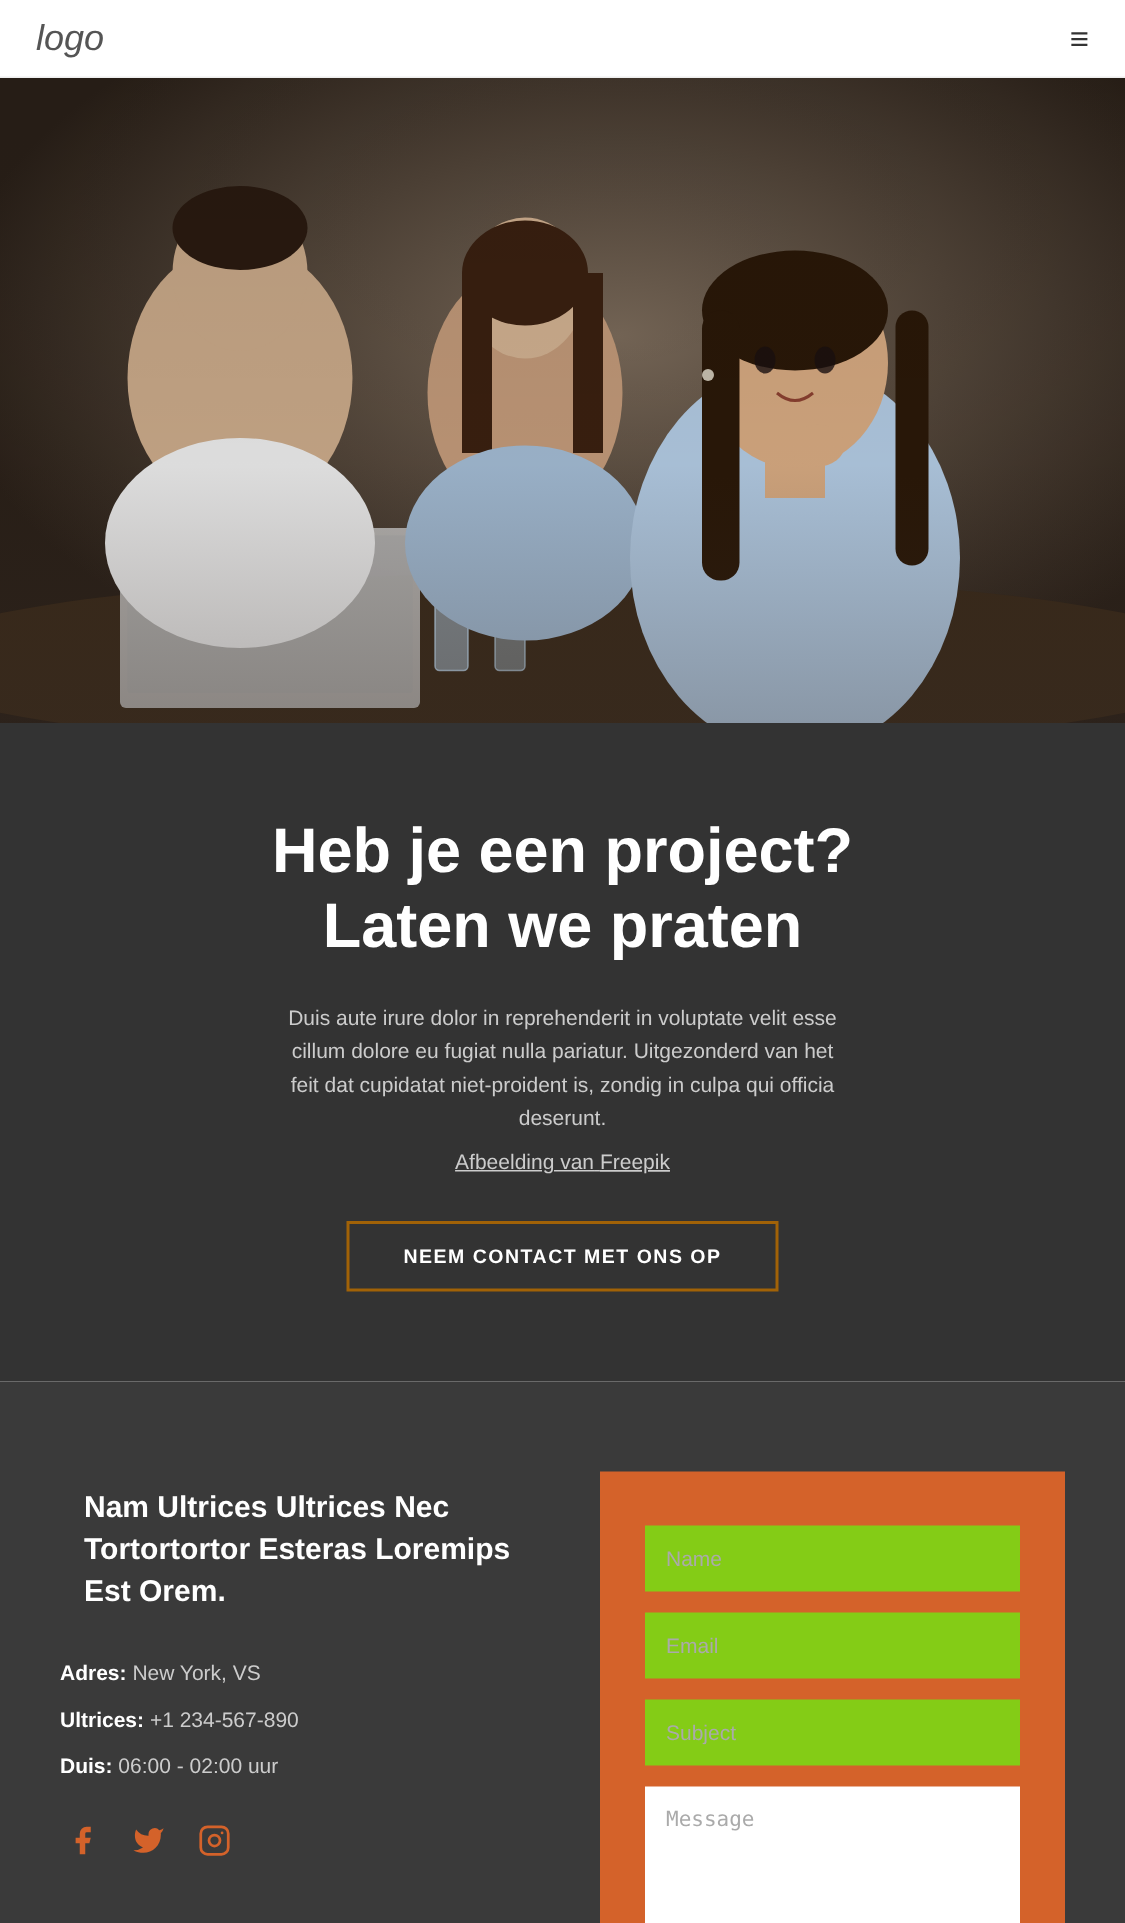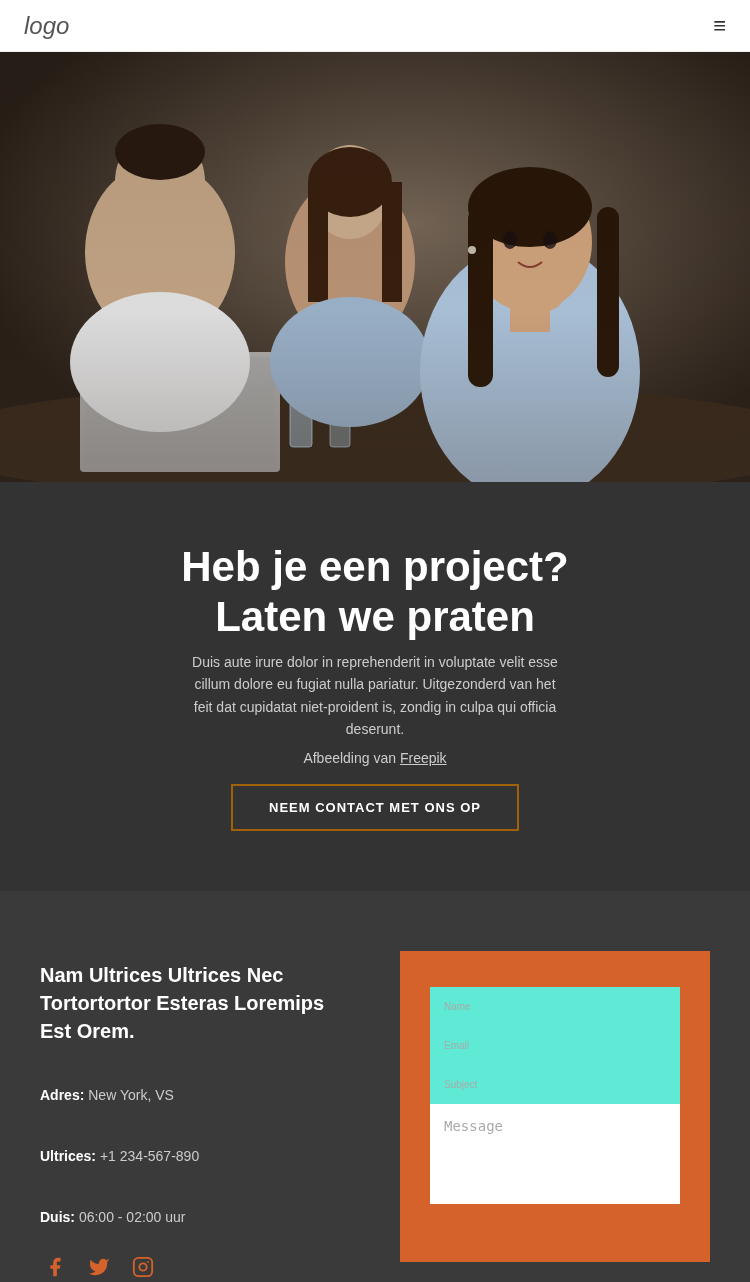--- a/index.html
+++ b/index.html
@@ -54,35 +54,36 @@
     .dark-section {
       background: #333333;
       padding: 60px 40px 60px 40px;
       text-align: center;
     }
     .dark-section h2 {
       color: #ffffff;
       font-size: 42px;
       font-weight: 700;
       line-height: 1.2;
-      margin-bottom: 8px;
+      margin-bottom: 24px;
     }
     .dark-section p {
       color: #cccccc;
       font-size: 14px;
       line-height: 1.6;
       max-width: 380px;
       margin: 0 auto 10px auto;
       text-align: center;
     }
     .freepik-link {
       color: #cccccc;
       font-size: 14px;
-      margin-bottom: 18px;
+      margin-bottom: 32px;
       display: block;
+      text-decoration: underline;
     }
     .freepik-link a {
       color: #cccccc;
       text-decoration: underline;
     }
     .cta-button {
       display: inline-block;
       border: 2px solid #a16207;
       color: #ffffff;
       background: transparent;
@@ -107,27 +108,27 @@
       flex: 1;
       max-width: 320px;
       padding-top: 10px;
     }
     .contact-info h3 {
       color: #ffffff;
       font-size: 20px;
       font-weight: 700;
       line-height: 1.4;
       margin-bottom: 30px;
+      margin-left: 16px;
     }
     .contact-detail {
       color: #cccccc;
       font-size: 14px;
       margin-bottom: 10px;
       line-height: 1.5;
-      margin-top: 40px;
     }
     .contact-detail strong {
       color: #ffffff;
     }
     .social-icons {
       display: flex;
       gap: 14px;
       margin-top: 24px;
     }
     .social-icon {
@@ -144,23 +145,24 @@
     
     .contact-form-card {
       background: #d4622a;
       padding: 36px 30px 40px 30px;
       width: 310px;
       flex-shrink: 0;
     }
     .form-input {
       width: 100%;
       padding: 14px 14px;
+      margin-bottom: 14px;
       border: none;
-      background: #5eead4;
-      font-size: 10px;
+      background: #84cc16;
+      font-size: 14px;
       color: #555;
       outline: none;
     }
     .form-input::placeholder { color: #aaa; }
     .form-textarea {
       width: 100%;
       padding: 14px 14px;
       margin-bottom: 14px;
       border: none;
       background: #ffffff;

